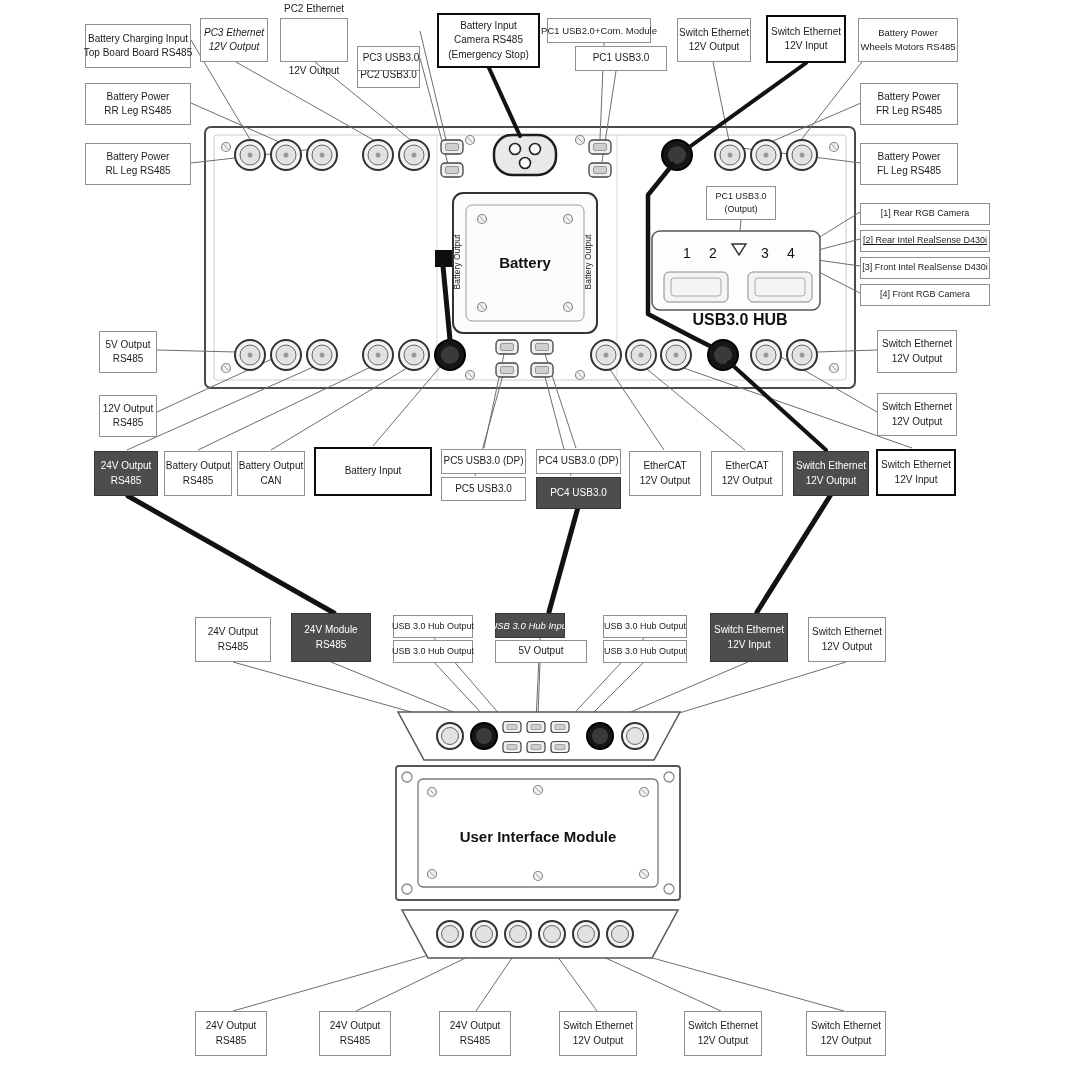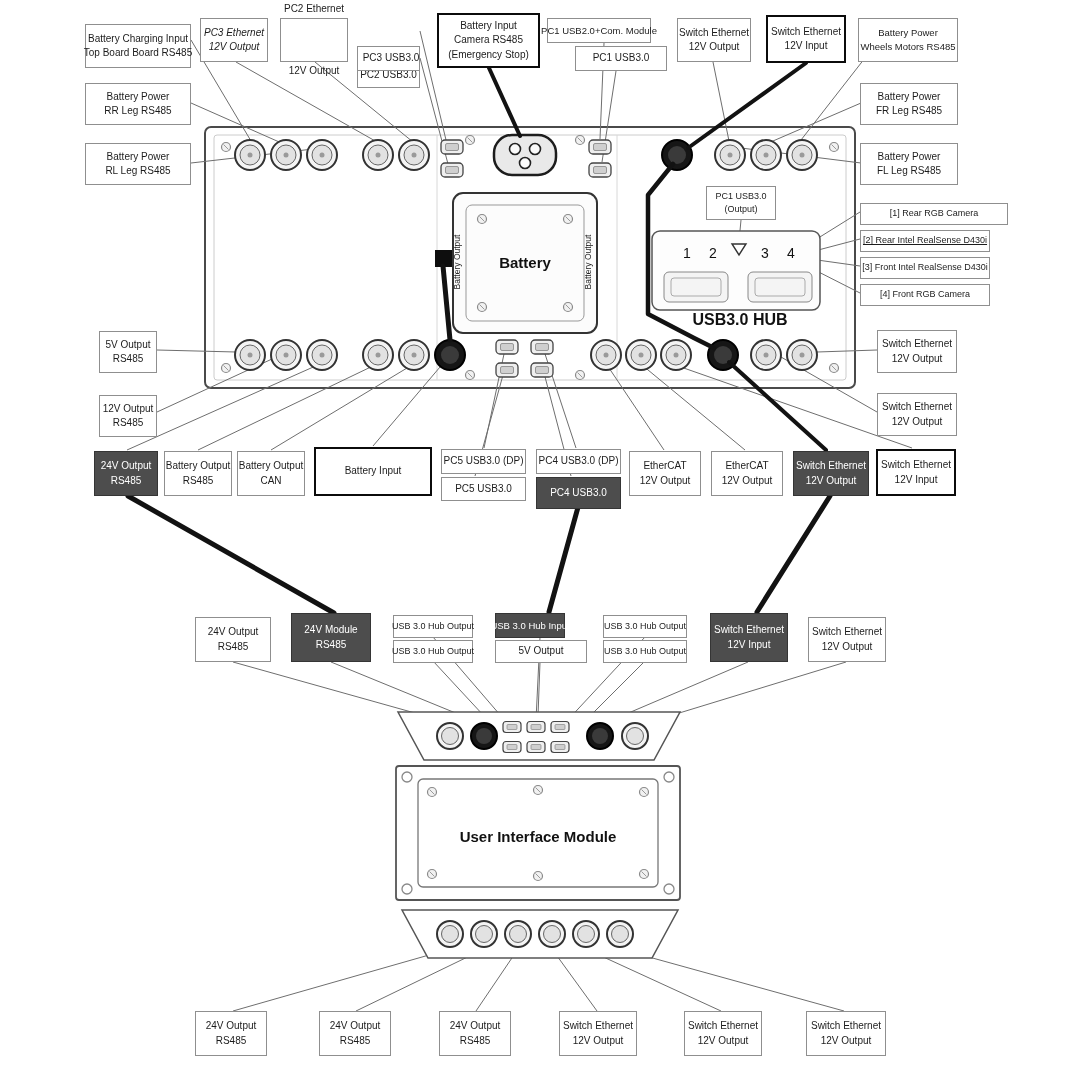--- a/index.html
+++ b/index.html
@@ -298,21 +298,21 @@
         <div>RL Leg RS485</div>
       </div>
       <div class="label" style="left: 860px; top: 143px; width: 98px; height: 42px;">
         <div>Battery Power</div>
         <div>FL Leg RS485</div>
       </div>
       <div class="label" style="left: 706px; top: 186px; width: 70px; height: 34px; font-size: 9px;">
         <div>PC1 USB3.0</div>
         <div>(Output)</div>
       </div>
-      <div class="label" style="left: 860px; top: 203px; width: 148px; height: 22px; font-size: 9px;">
+      <div class="label" style="left: 860px; top: 203px; width: 130px; height: 22px; font-size: 9px;">
         <div>[1] Rear RGB Camera</div>
       </div>
       <div class="label" style="left: 860px; top: 230px; width: 130px; height: 22px; font-size: 9px; text-decoration: underline;">
         <div>[2] Rear Intel RealSense D430i</div>
       </div>
       <div class="label" style="left: 860px; top: 257px; width: 130px; height: 22px; font-size: 9px;">
         <div>[3] Front Intel RealSense D430i</div>
       </div>
       <div class="label" style="left: 860px; top: 284px; width: 130px; height: 22px; font-size: 9px;">
         <div>[4] Front RGB Camera</div>
@@ -383,21 +383,21 @@
       <div class="label dark" style="left: 291px; top: 613px; width: 80px; height: 49px;">
         <div>24V Module</div>
         <div>RS485</div>
       </div>
       <div class="label" style="left: 393px; top: 615px; width: 80px; height: 23px; font-size: 9px;">
         <div>USB 3.0 Hub Output</div>
       </div>
       <div class="label" style="left: 393px; top: 640px; width: 80px; height: 23px; font-size: 9px;">
         <div>USB 3.0 Hub Output</div>
       </div>
-      <div class="label dark" style="left: 495px; top: 613px; width: 70px; height: 25px; font-size: 9.5px;">
+      <div class="label dark" style="left: 495px; top: 613px; width: 70px; height: 25px; font-size: 9.5px; font-style: italic;">
         <div>USB 3.0 Hub Input</div>
       </div>
       <div class="label" style="left: 495px; top: 640px; width: 92px; height: 23px;">
         <div>5V Output</div>
       </div>
       <div class="label" style="left: 603px; top: 615px; width: 84px; height: 23px; font-size: 9px;">
         <div>USB 3.0 Hub Output</div>
       </div>
       <div class="label" style="left: 603px; top: 640px; width: 84px; height: 23px; font-size: 9px;">
         <div>USB 3.0 Hub Output</div>

